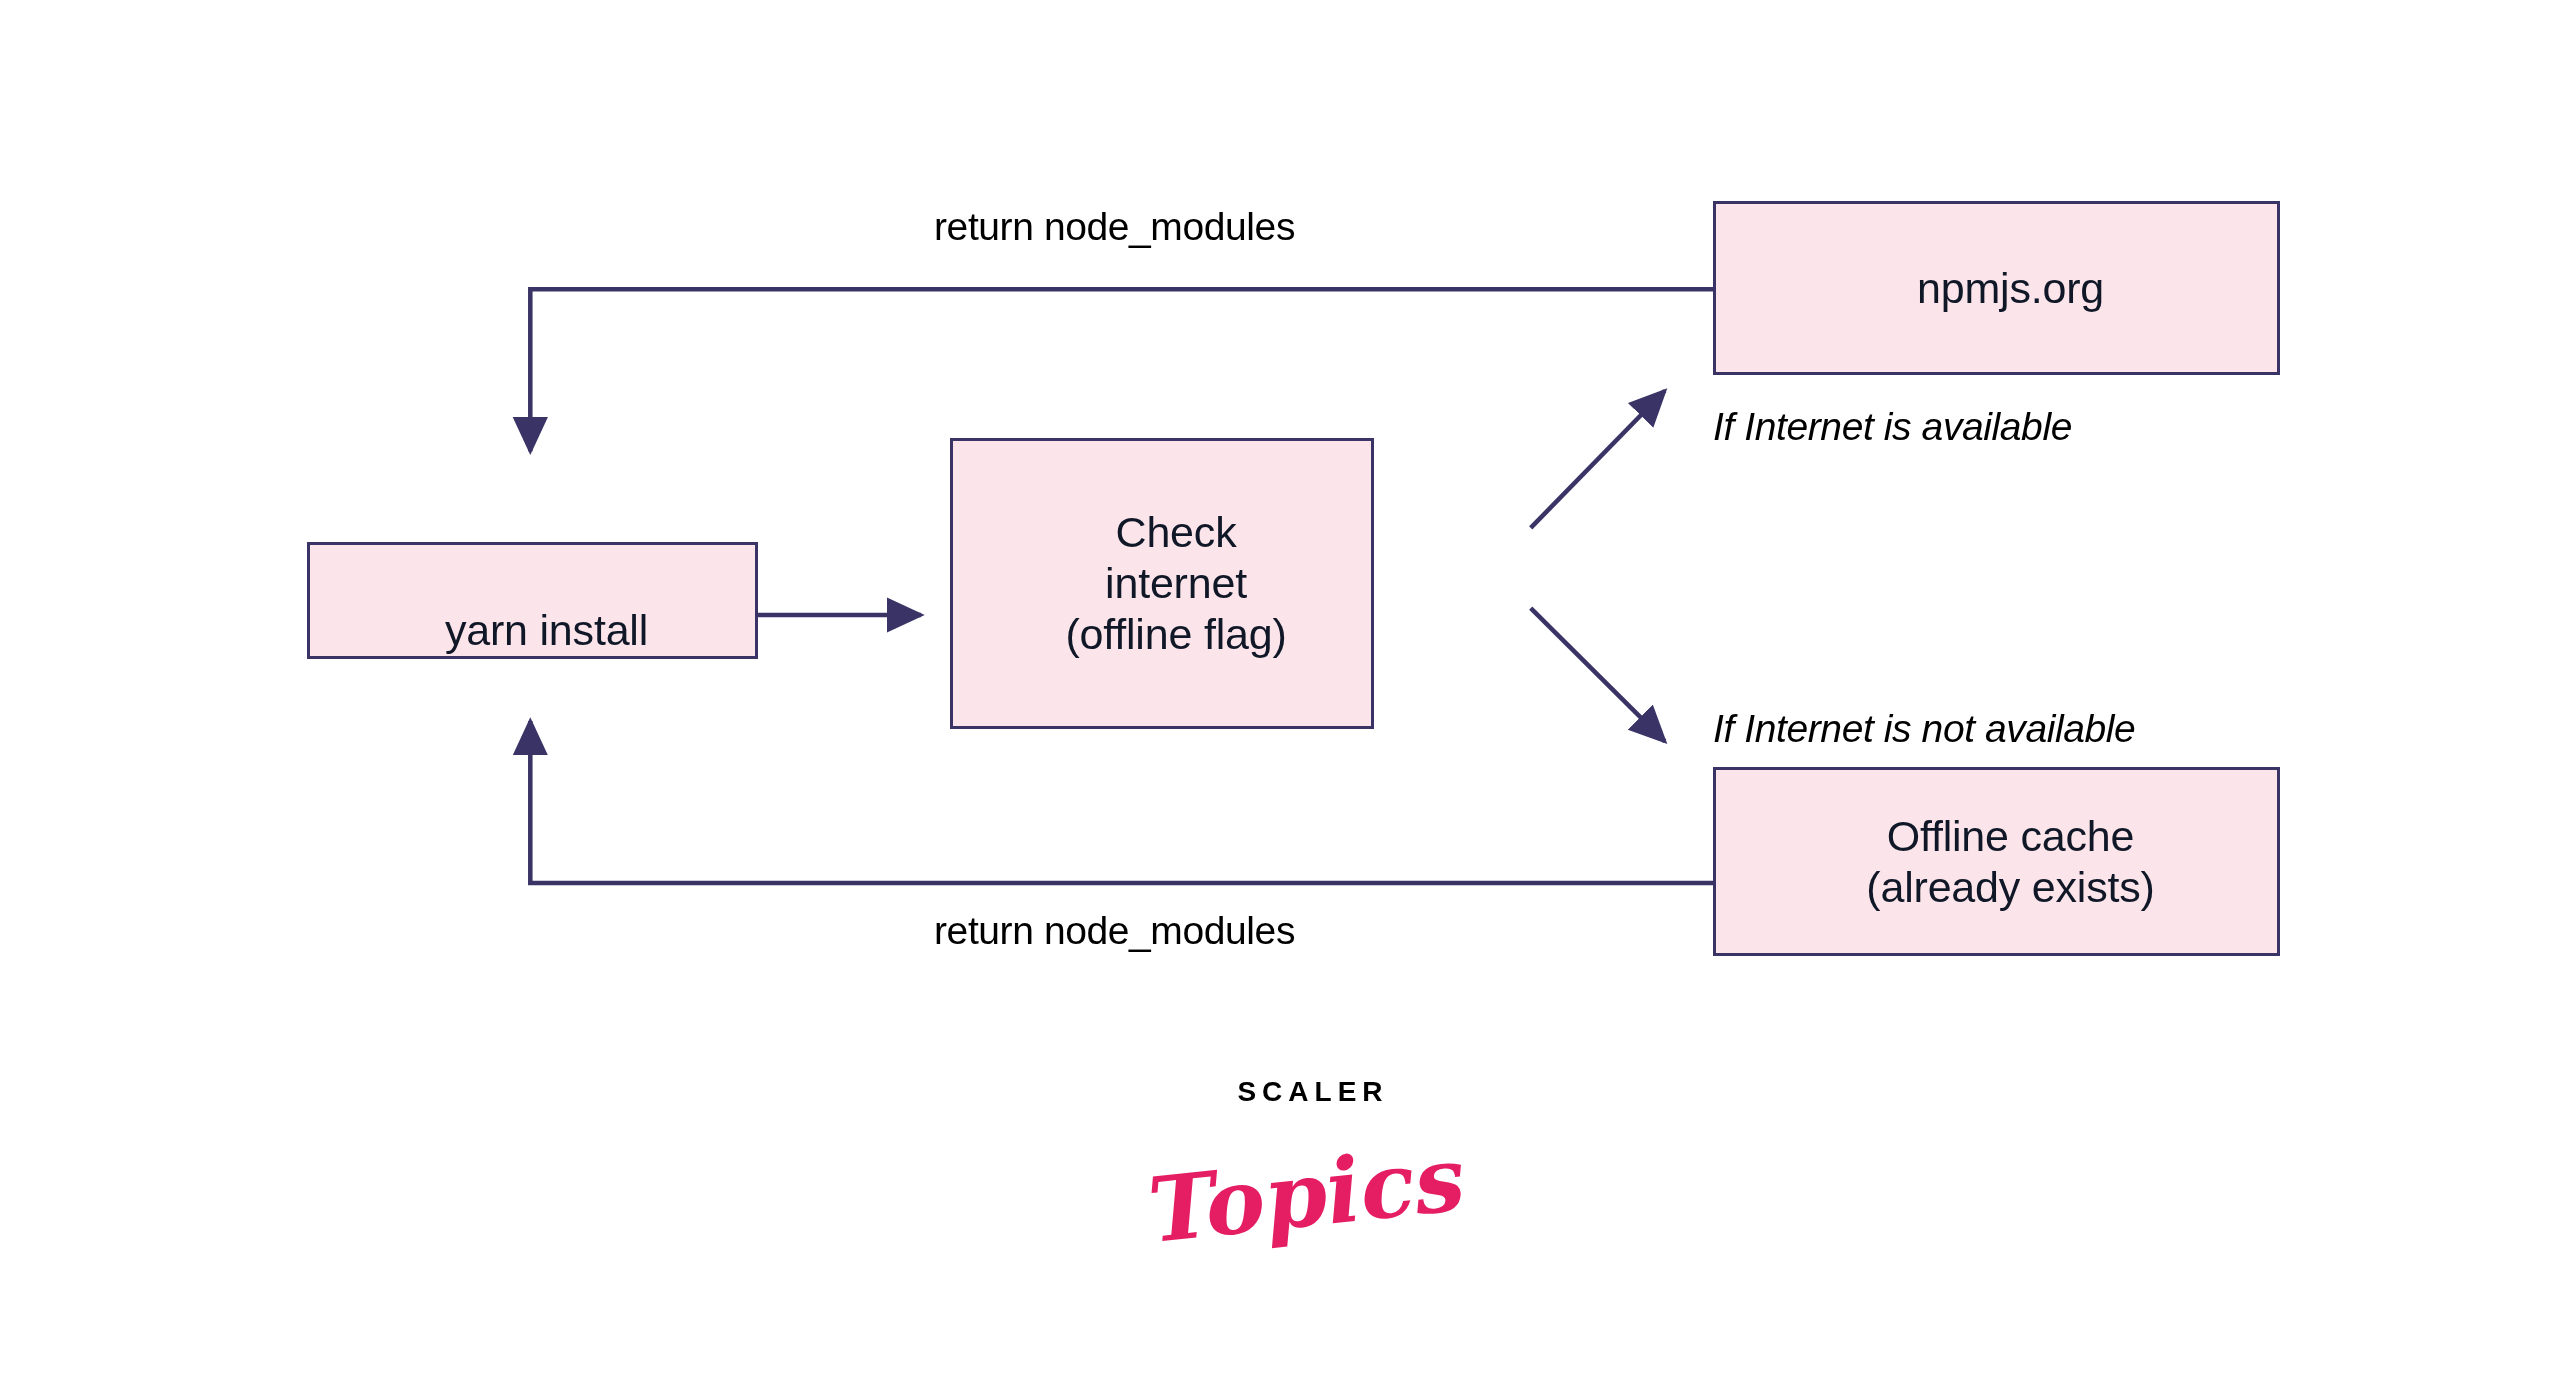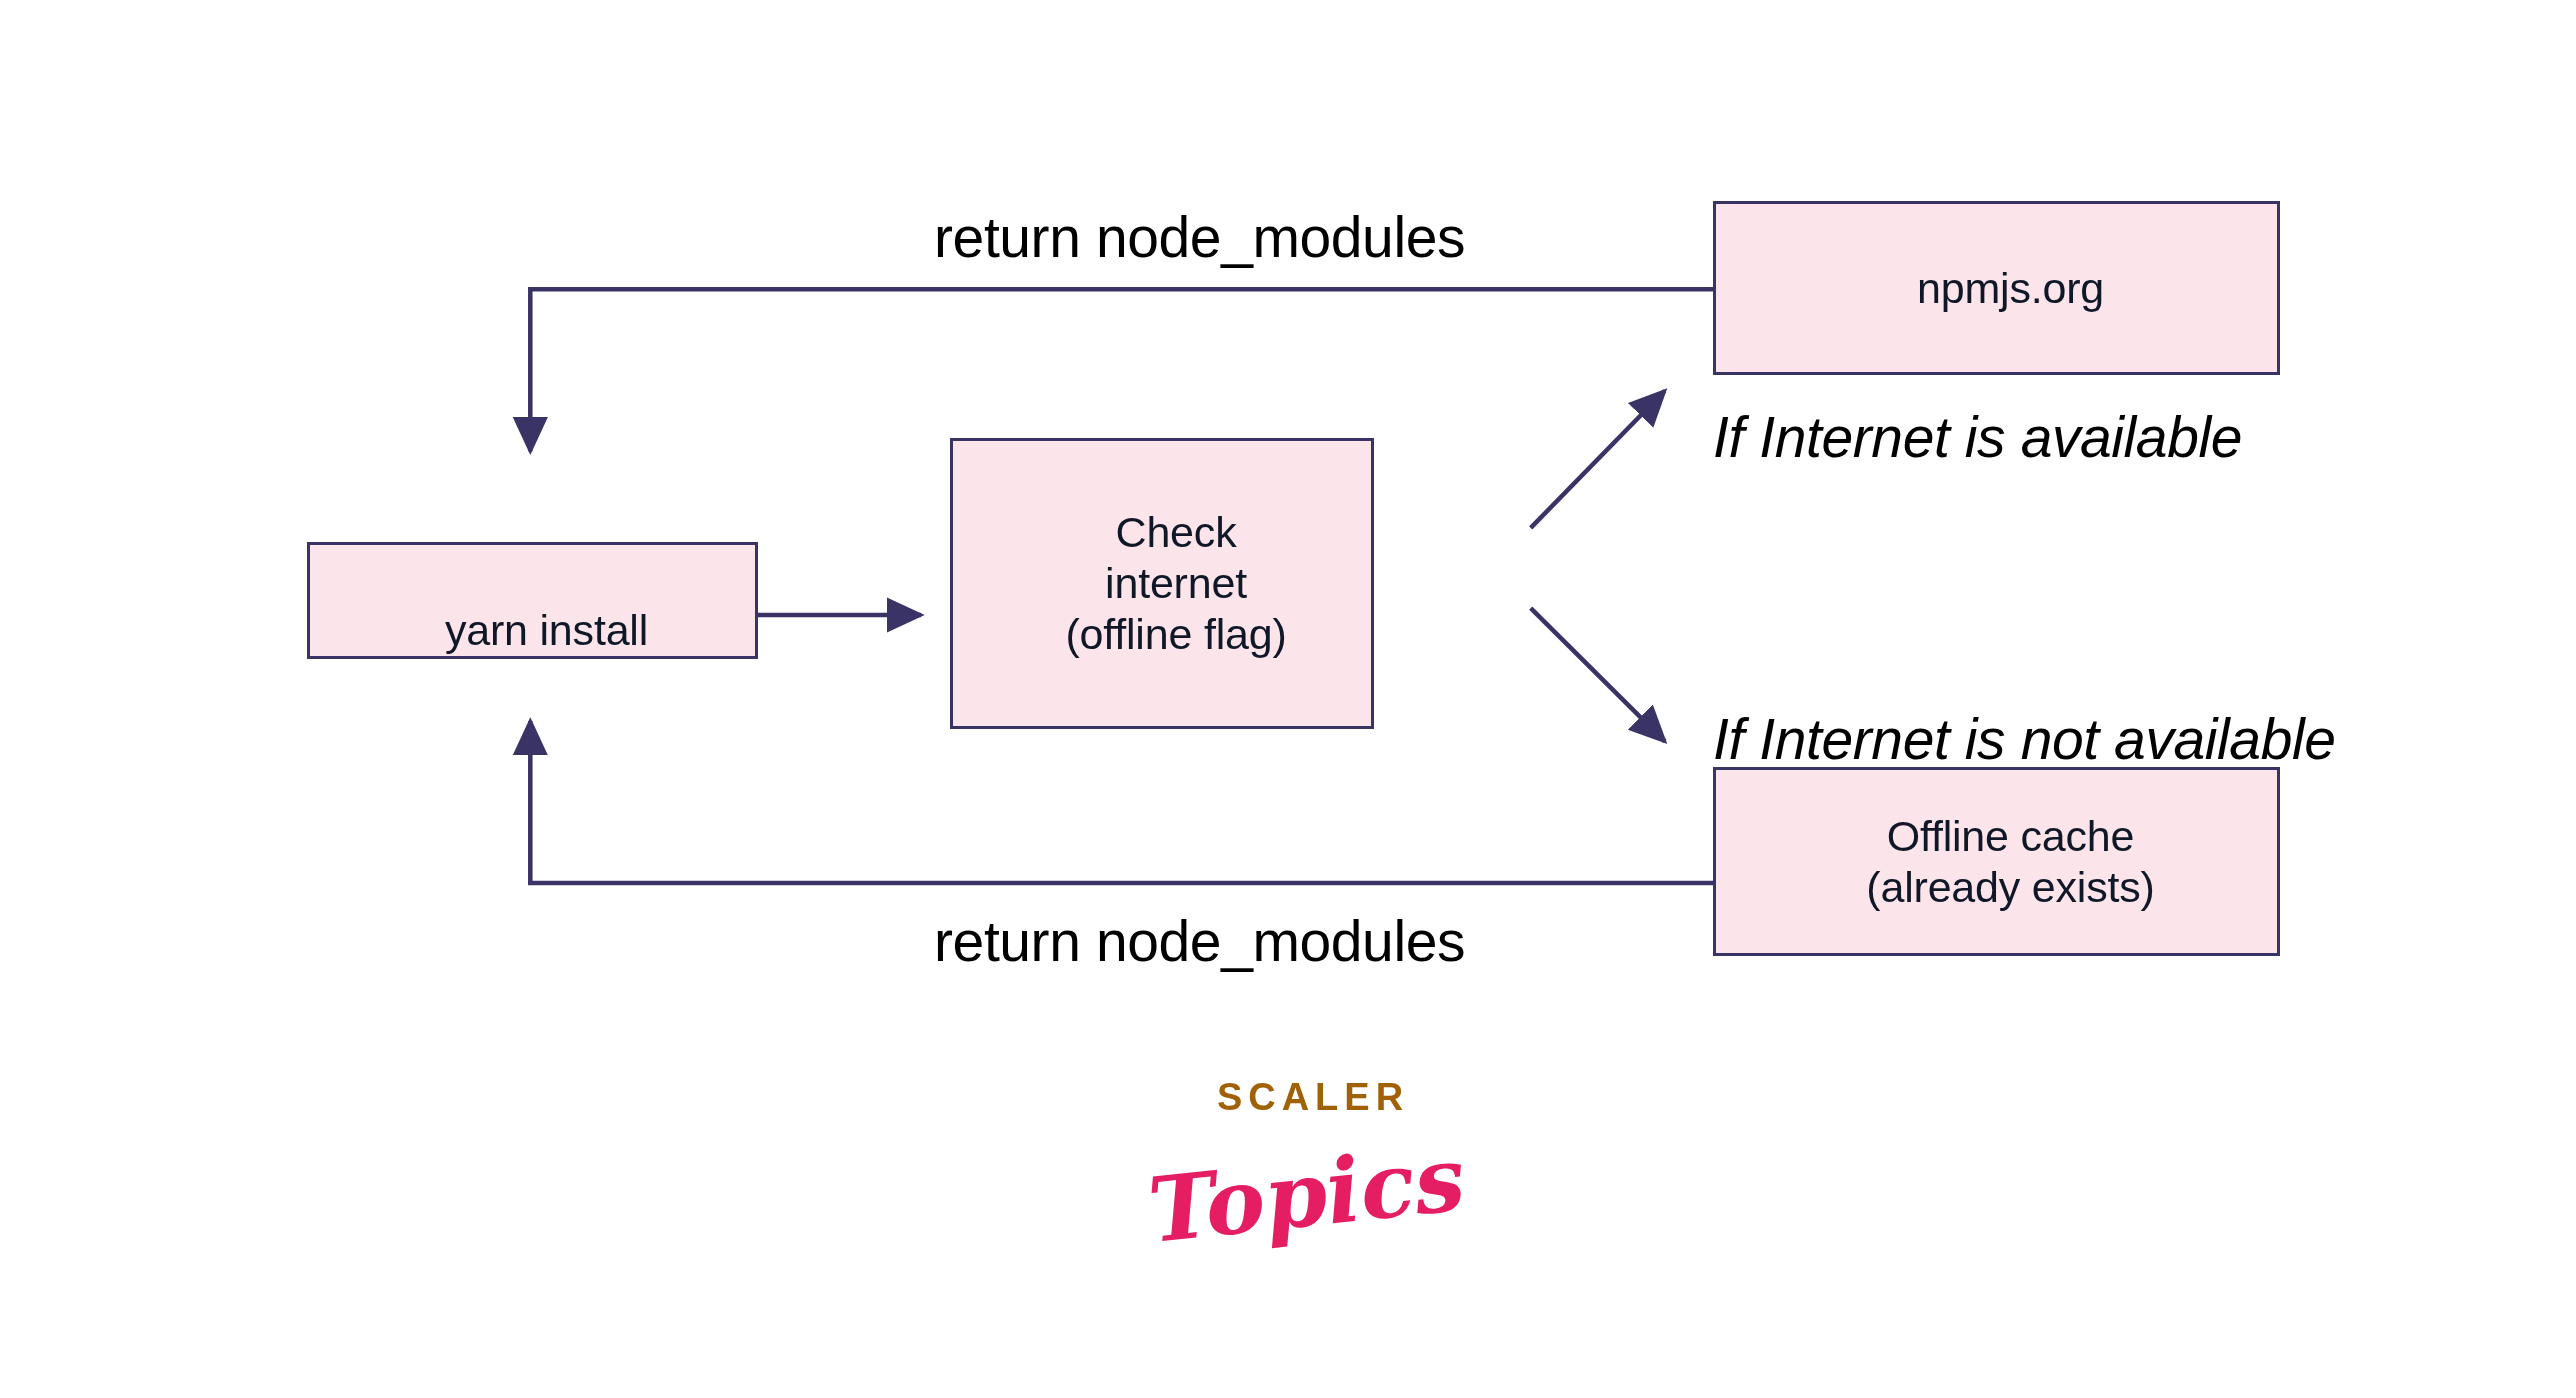--- a/index.html
+++ b/index.html
@@ -40,21 +40,21 @@
     font-family: "Liberation Sans", sans-serif;
     font-size: 43px;
     line-height: 1.18;
     white-space: pre-line;
     letter-spacing: -0.2px;
   }
   .edge-label {
     position: absolute;
     color: #000000;
     font-family: "Liberation Sans", sans-serif;
-    font-size: 57px;
+    font-size: 39px;
     line-height: 1.1;
     white-space: nowrap;
     letter-spacing: -0.4px;
     text-align: right;
   }
   .edge-label.cond {
     font-style: italic;
   }
   #logo {
     position: absolute;
@@ -62,23 +62,23 @@
     top: 1076px;
     width: 318px;
     height: 220px;
   }
   .logo-wordmark {
     position: absolute;
     left: 0;
     top: 0;
     width: 318px;
     text-align: center;
-    color: #a16207;
+    color: #000000;
     font-family: "Liberation Sans", sans-serif;
-    font-size: 38px;
+    font-size: 28px;
     font-weight: bold;
     letter-spacing: 6px;
     text-indent: 6px;
   }
   .logo-script-svg {
     position: absolute;
     left: 0;
     top: 36px;
     width: 318px;
     height: 174px;

